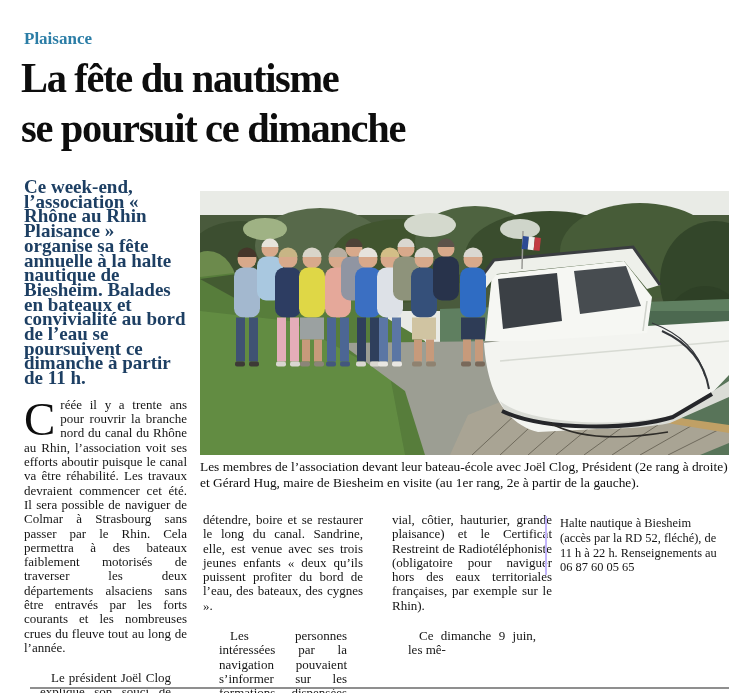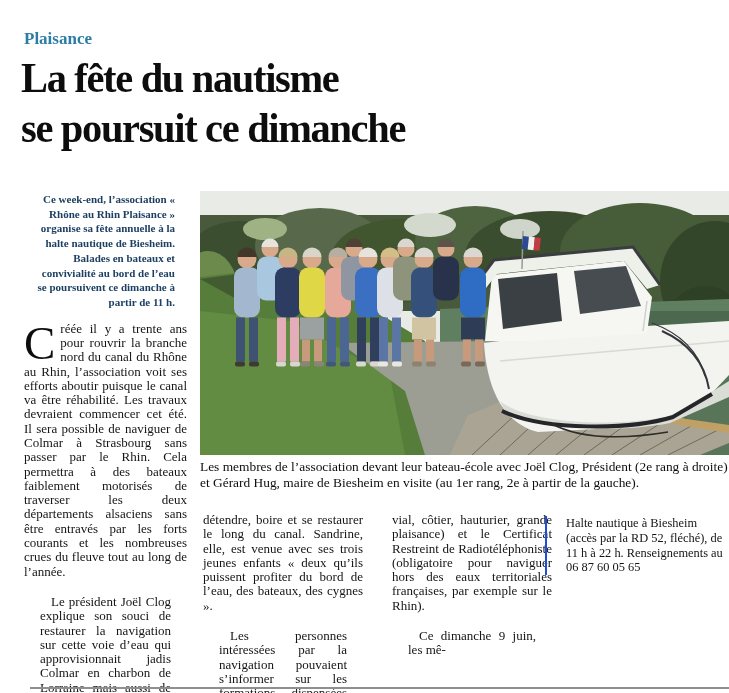--- a/index.html
+++ b/index.html
@@ -9,36 +9,36 @@
   }
   .abs{position:absolute;}
   
   #kicker{left:24px;top:29px;font-size:17px;font-weight:bold;color:#2b7da6;}
   
   #headline{left:21px;top:53px;font-size:43px;line-height:50px;font-weight:bold;
     color:#0d0d0d;letter-spacing:-1.4px;transform:scaleX(0.94);transform-origin:left top;white-space:nowrap;}
   
   .col{text-align:justify;font-size:13px;line-height:14.3px;color:#141414;}
   #leftcol{left:24px;top:180px;width:163px;}
-  .lead{font-weight:bold;font-size:11px;line-height:14.7px;color:#1d3f63;text-align:right;margin:12px;}
+  .lead{font-weight:bold;font-size:19px;line-height:14.7px;color:#1d3f63;text-align:left;margin:0;}
   #leftcol .body-start{margin-top:12px;}
   p.flow{margin:0;}
   p.ind{margin:16px;text-indent:11px;}
   .dropcap{float:left;font-size:47px;line-height:37px;padding:3px 5px 0 0;color:#0d0d0d;}
   
   #photo{left:200px;top:191px;width:529px;height:264px;background:#e9ebe6;}
   #photo svg{display:block;}
   
   #caption{left:200px;top:459px;width:529px;font-weight:normal;font-size:13.4px;line-height:16px;color:#0d0d0d;}
   #credit{margin-top:1px;font-size:12px;}
   
   #col2{left:203px;top:513px;width:160px;}
   #col3{left:392px;top:513px;width:160px;}
   #col4{left:545px;top:513px;width:180px;}
-  .infobox{border-left:2px solid #1d4ed8;padding-left:19px;margin-top:3px;
+  .infobox{border-left:2px solid #c4b5fd;padding-left:13px;margin-top:3px;
     font-size:12.4px;line-height:14.8px;text-align:left;}
   
   #divider{left:30px;top:687px;width:699px;height:1.5px;background:#8f8f8f;}
 </style>
 </head>
 <body>
 
 <div class="abs" id="kicker">Plaisance</div>
 
 <div class="abs" id="headline">

